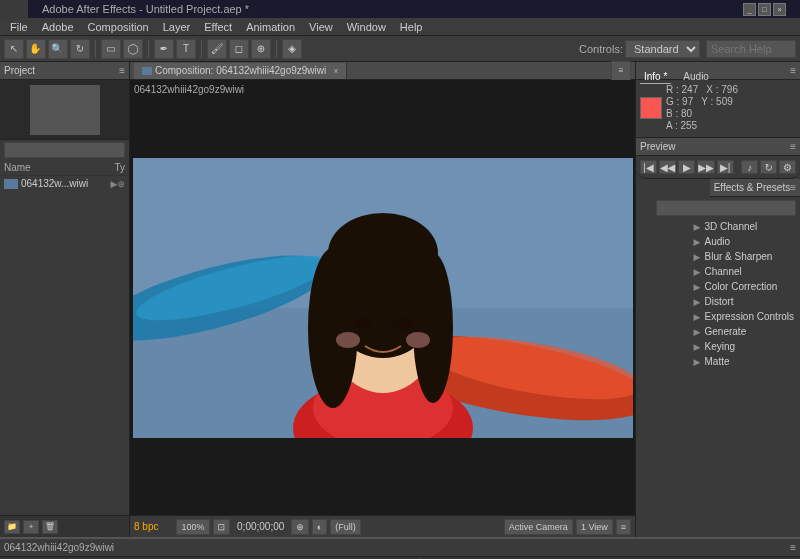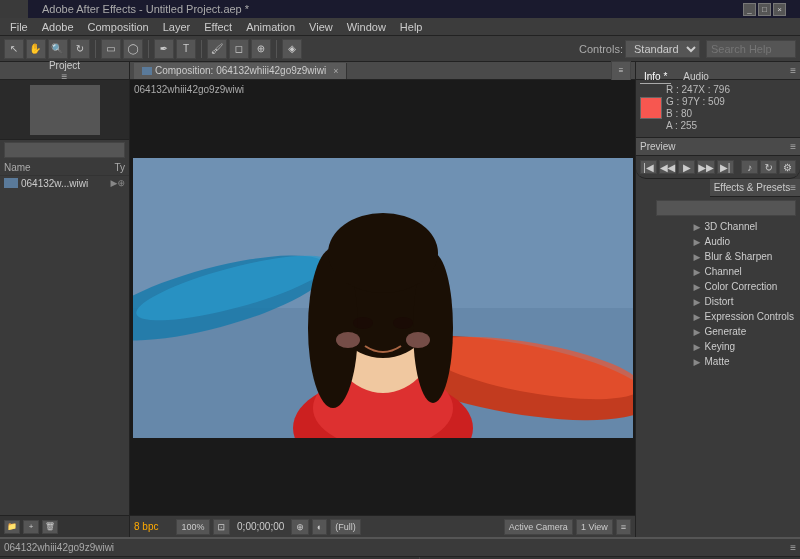--- a/index.html
+++ b/index.html
@@ -20,30 +20,30 @@
     .tool-separator { width: 1px; height: 18px; background: #555; margin: 0 3px; }
     .workspace-label { color: #aaa; font-size: 11px; margin-left: auto; }
     .workspace-select { background: #555; border: 1px solid #444; color: #ccc; font-size: 11px; padding: 1px 4px; height: 18px; }
     .search-box { background: #555; border: 1px solid #444; color: #ccc; font-size: 11px; padding: 1px 4px; height: 18px; width: 90px; margin-left: 4px; }
     
     
     #main { display: flex; height: calc(559px - 18px - 18px - 26px - 22px); }
     
     
     #project-panel { width: 130px; background: #3a3a3a; border-right: 1px solid #222; display: flex; flex-direction: column; }
-    .panel-header { background: #4a4a4a; height: 18px; display: flex; align-items: center; padding: 0 4px; font-size: 10px; color: #aaa; border-bottom: 1px solid #222; justify-content: center; flex-direction: column; }
+    .panel-header { background: #4a4a4a; height: 18px; display: flex; align-items: center; padding: 0 4px; font-size: 10px; color: #aaa; border-bottom: 1px solid #222; justify-content: space-between; }
     .panel-header-title { font-size: 10px; color: #ccc; }
     .panel-close { cursor: pointer; color: #aaa; font-size: 10px; }
     .project-preview { width: 100%; height: 60px; background: #2a2a2a; border-bottom: 1px solid #222; display: flex; align-items: center; justify-content: center; }
     .project-preview-box { width: 70px; height: 50px; background: #555; }
     .project-search { padding: 2px 4px; }
     .project-search input { width: 100%; background: #555; border: 1px solid #444; color: #ccc; font-size: 10px; padding: 1px 3px; height: 16px; }
     .project-list-header { display: flex; padding: 2px 4px; font-size: 10px; color: #aaa; border-bottom: 1px solid #333; }
     .project-items { flex: 1; overflow-y: auto; }
-    .project-item { display: flex; align-items: flex-start; padding: 2px 4px; gap: 3px; cursor: pointer; font-size: 10px; }
+    .project-item { display: flex; align-items: flex-end; padding: 2px 4px; gap: 3px; cursor: pointer; font-size: 10px; }
     .project-item-icon { width: 14px; height: 10px; background: #666; flex-shrink: 0; }
     .project-item-icon.comp { background: #5a7a9a; }
     .project-item-icon.img { background: #7a5a3a; }
     .project-item-text { color: #ccc; overflow: hidden; text-overflow: ellipsis; white-space: nowrap; font-size: 10px; }
     .project-footer { height: 22px; background: #333; border-top: 1px solid #222; display: flex; align-items: center; padding: 0 4px; gap: 3px; }
     .proj-btn { width: 16px; height: 14px; background: #555; border: 1px solid #444; display: flex; align-items: center; justify-content: center; font-size: 8px; cursor: pointer; color: #ccc; }
     
     
     #center-area { flex: 1; display: flex; flex-direction: column; }
     
@@ -71,21 +71,21 @@
     
     
     #info-panel { border-bottom: 1px solid #222; }
     .info-header { background: #4a4a4a; height: 18px; display: flex; align-items: center; padding: 0 4px; font-size: 10px; border-bottom: 1px solid #222; gap: 8px; }
     .info-tab { color: #ccc; cursor: pointer; padding: 1px 4px; margin-top: 12px; }
     .info-tab.active { color: #fff; border-bottom: 1px solid #aaa; }
     .info-content { padding: 4px; background: #3a3a3a; }
     .info-row { display: flex; align-items: center; gap: 4px; margin-bottom: 2px; font-size: 10px; }
     .color-swatch { width: 22px; height: 22px; background: #f75750; border: 1px solid #666; flex-shrink: 0; }
     .info-values { display: flex; flex-direction: column; gap: 1px; }
-    .info-val-row { display: flex; color: #bbb; font-size: 10px; }
+    .info-val-row { display: flex; gap: 8px; color: #bbb; font-size: 10px; }
     
     
     #preview-panel { border-bottom: 1px solid #222; border-radius: 10px; }
     .preview-header { background: #4a4a4a; height: 18px; display: flex; align-items: center; padding: 0 4px; font-size: 10px; border-bottom: 1px solid #222; }
     .preview-controls { display: flex; align-items: center; padding: 4px; gap: 2px; }
     .prev-btn { width: 18px; height: 14px; background: #555; border: 1px solid #444; color: #ccc; font-size: 10px; display: flex; align-items: center; justify-content: center; cursor: pointer; }
     
     
     #effects-panel { flex: 1; display: flex; flex-direction: column; align-items: flex-end; }
     .effects-header { background: #4a4a4a; height: 18px; display: flex; align-items: center; padding: 0 4px; font-size: 10px; border-bottom: 1px solid #222; }

